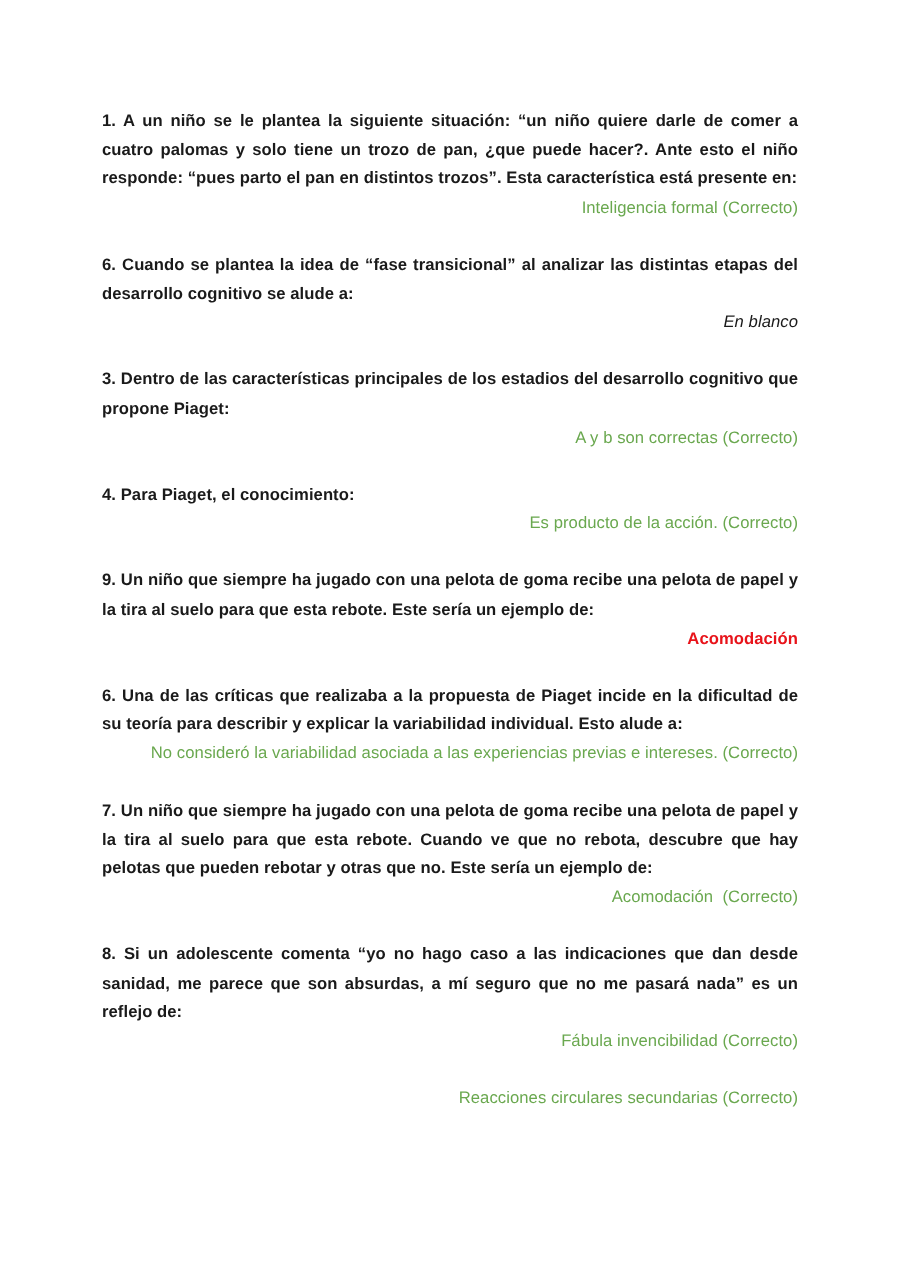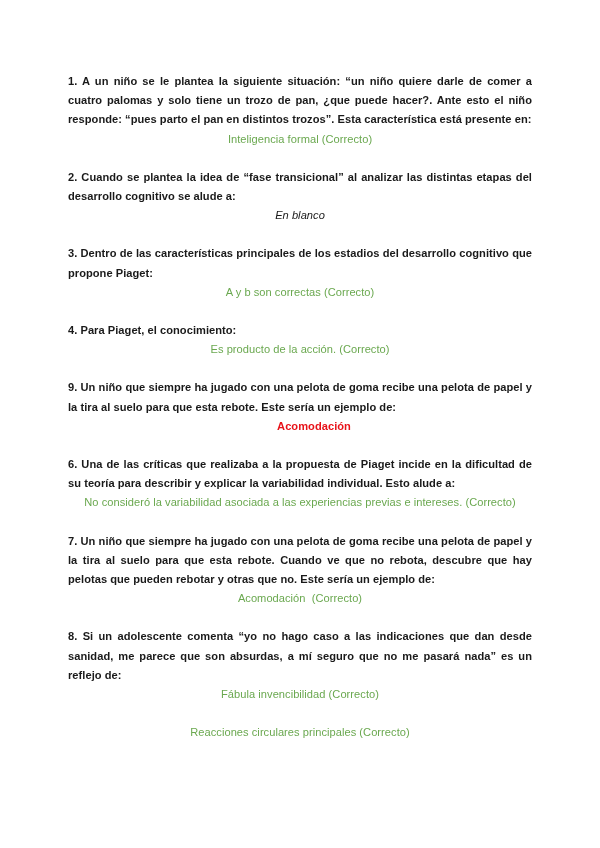--- a/index.html
+++ b/index.html
@@ -31,21 +31,21 @@
     color: #1a1a1a;
     line-height: 19.2px;
     text-align: justify;
     text-justify: inter-word;
     letter-spacing: 0.04px;
   }
   .answer {
     margin: 0;
     font-size: 11.1px;
     line-height: 19.2px;
-    text-align: center;
+    text-align: right;
     letter-spacing: 0.04px;
     white-space: pre-wrap;
   }
   .answer.correct {
     color: #6aa84f;
     font-weight: normal;
   }
   .answer.incorrect {
     color: #e8131a;
     font-weight: bold;
@@ -60,21 +60,21 @@
 </head>
 <body>
 
 <div class="page">
   <div id="qa-list">
       <div class="qa-block">
         <p class="question">1. A un niño se le plantea la siguiente situación: “un niño quiere darle de comer a cuatro palomas y solo tiene un trozo de pan, ¿que puede hacer?. Ante esto el niño responde: “pues parto el pan en distintos trozos”. Esta característica está presente en:</p>
         <p class="answer correct">Inteligencia formal (Correcto)</p>
       </div>
       <div class="qa-block">
-        <p class="question">2. Cuando se plantea la idea de “fase transicional” al analizar las distintas etapas del desarrollo cognitivo se alude a:</p>
+        <p class="question">6. Cuando se plantea la idea de “fase transicional” al analizar las distintas etapas del desarrollo cognitivo se alude a:</p>
         <p class="answer blank">En blanco</p>
       </div>
       <div class="qa-block">
         <p class="question">3. Dentro de las características principales de los estadios del desarrollo cognitivo que propone Piaget:</p>
         <p class="answer correct">A y b son correctas (Correcto)</p>
       </div>
       <div class="qa-block">
         <p class="question">4. Para Piaget, el conocimiento:</p>
         <p class="answer correct">Es producto de la acción. (Correcto)</p>
       </div>
@@ -88,16 +88,16 @@
       </div>
       <div class="qa-block">
         <p class="question">7. Un niño que siempre ha jugado con una pelota de goma recibe una pelota de papel y la tira al suelo para que esta rebote. Cuando ve que no rebota, descubre que hay pelotas que pueden rebotar y otras que no. Este sería un ejemplo de:</p>
         <p class="answer correct">Acomodación  (Correcto)</p>
       </div>
       <div class="qa-block">
         <p class="question">8. Si un adolescente comenta “yo no hago caso a las indicaciones que dan desde sanidad, me parece que son absurdas, a mí seguro que no me pasará nada” es un reflejo de:</p>
         <p class="answer correct">Fábula invencibilidad (Correcto)</p>
       </div>
       <div class="qa-block">
-        <p class="answer correct">Reacciones circulares principales (Correcto)</p>
+        <p class="answer correct">Reacciones circulares secundarias (Correcto)</p>
       </div>
     </div>
 </div>
 
 </body></html>

